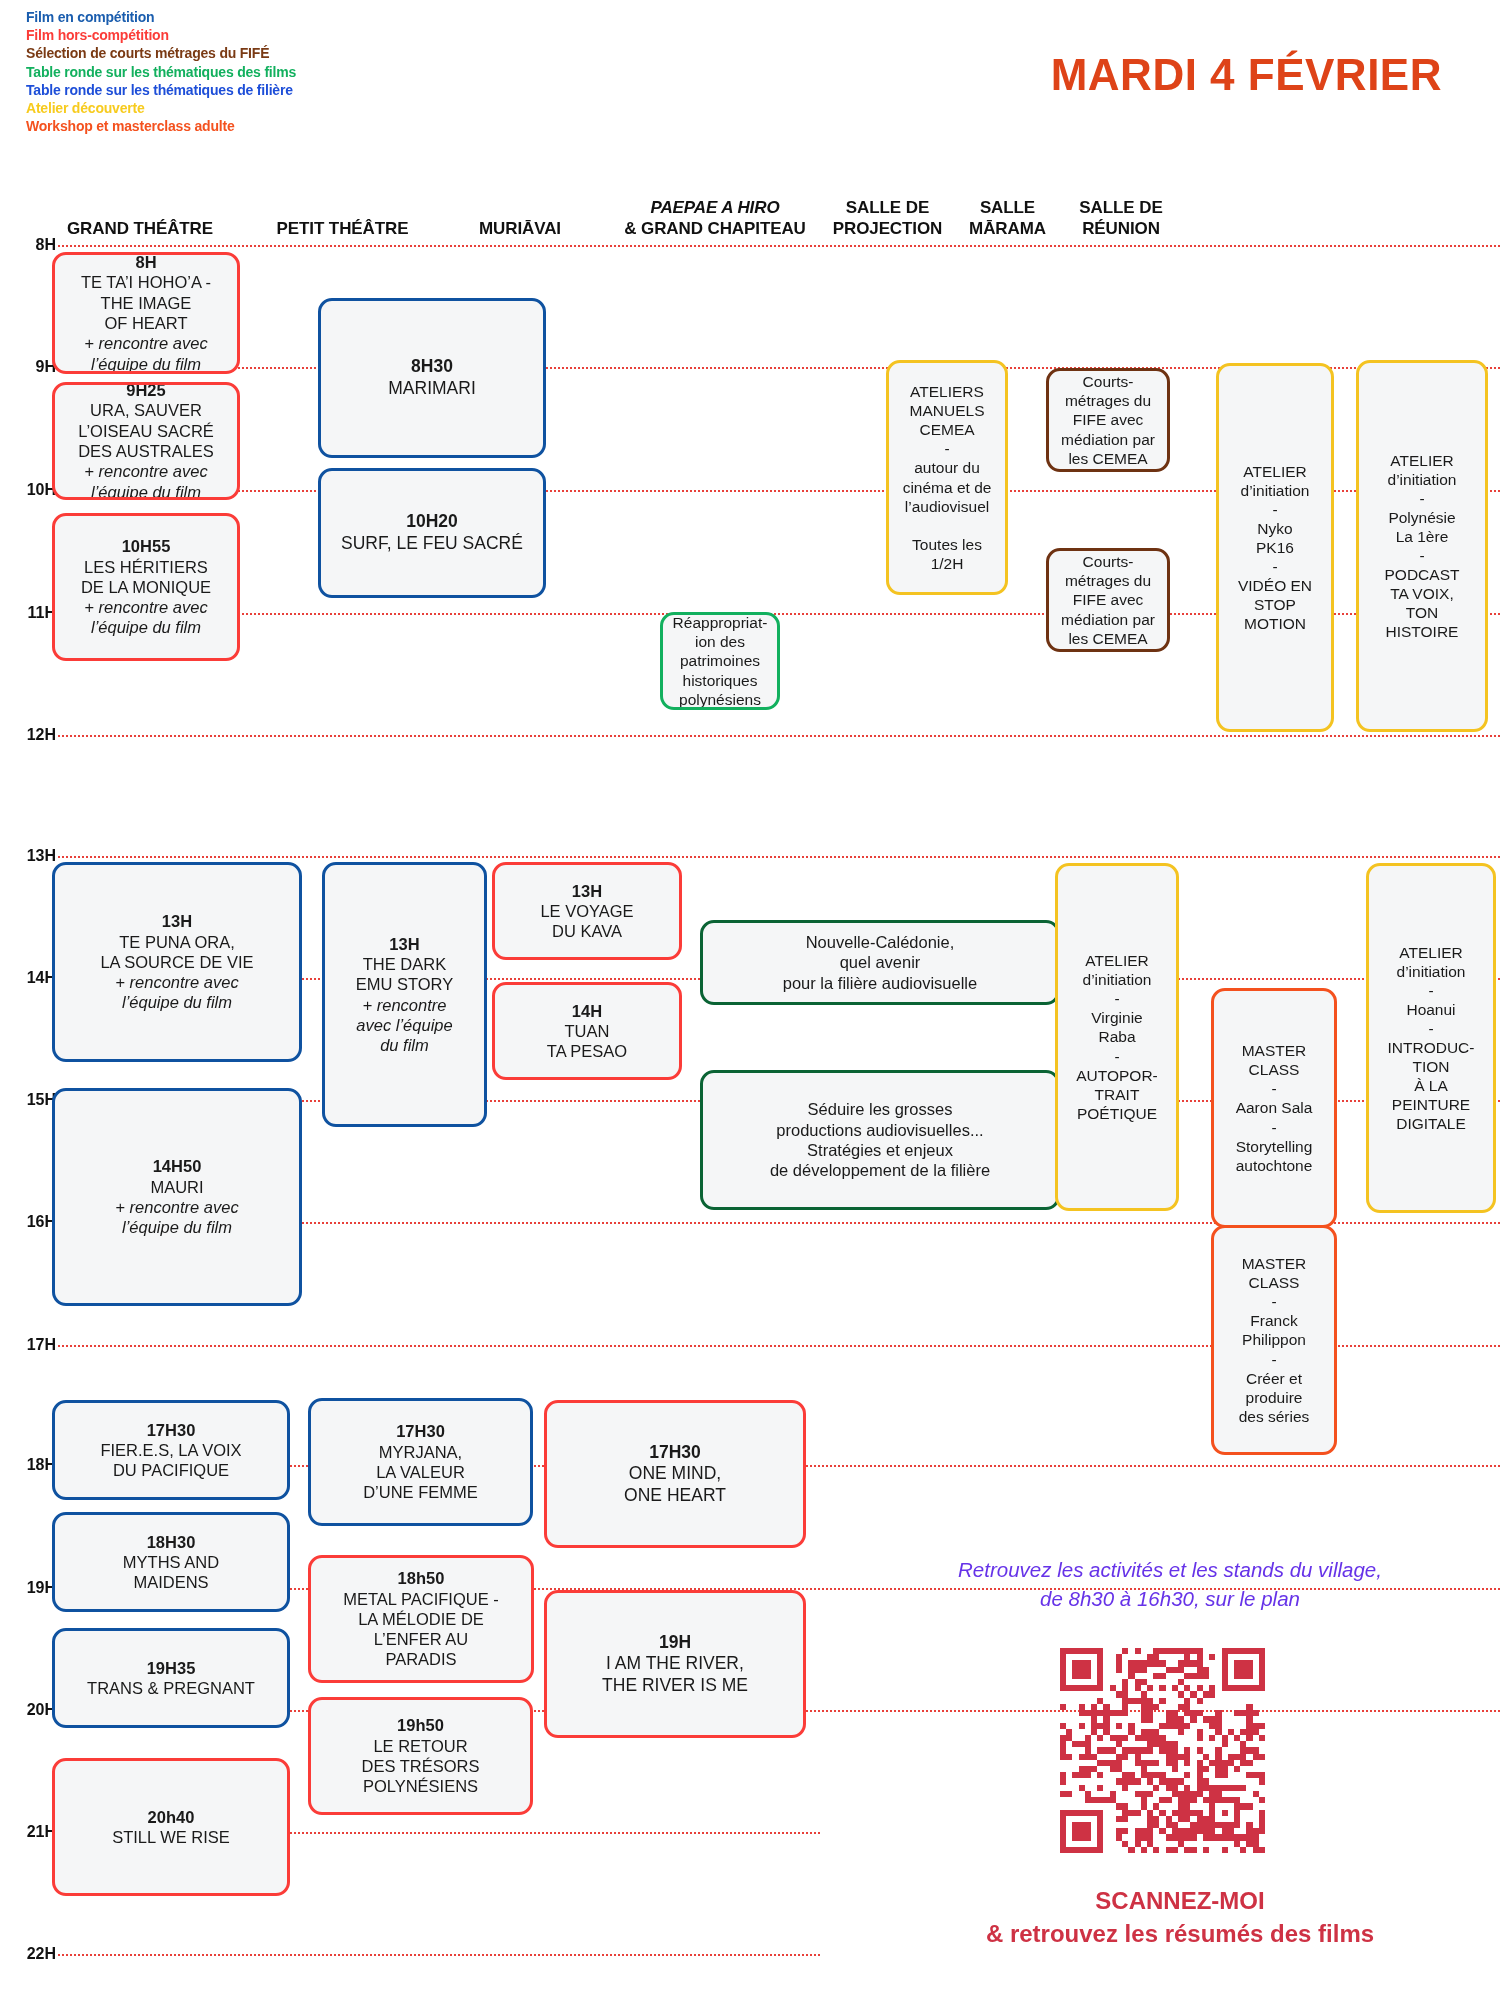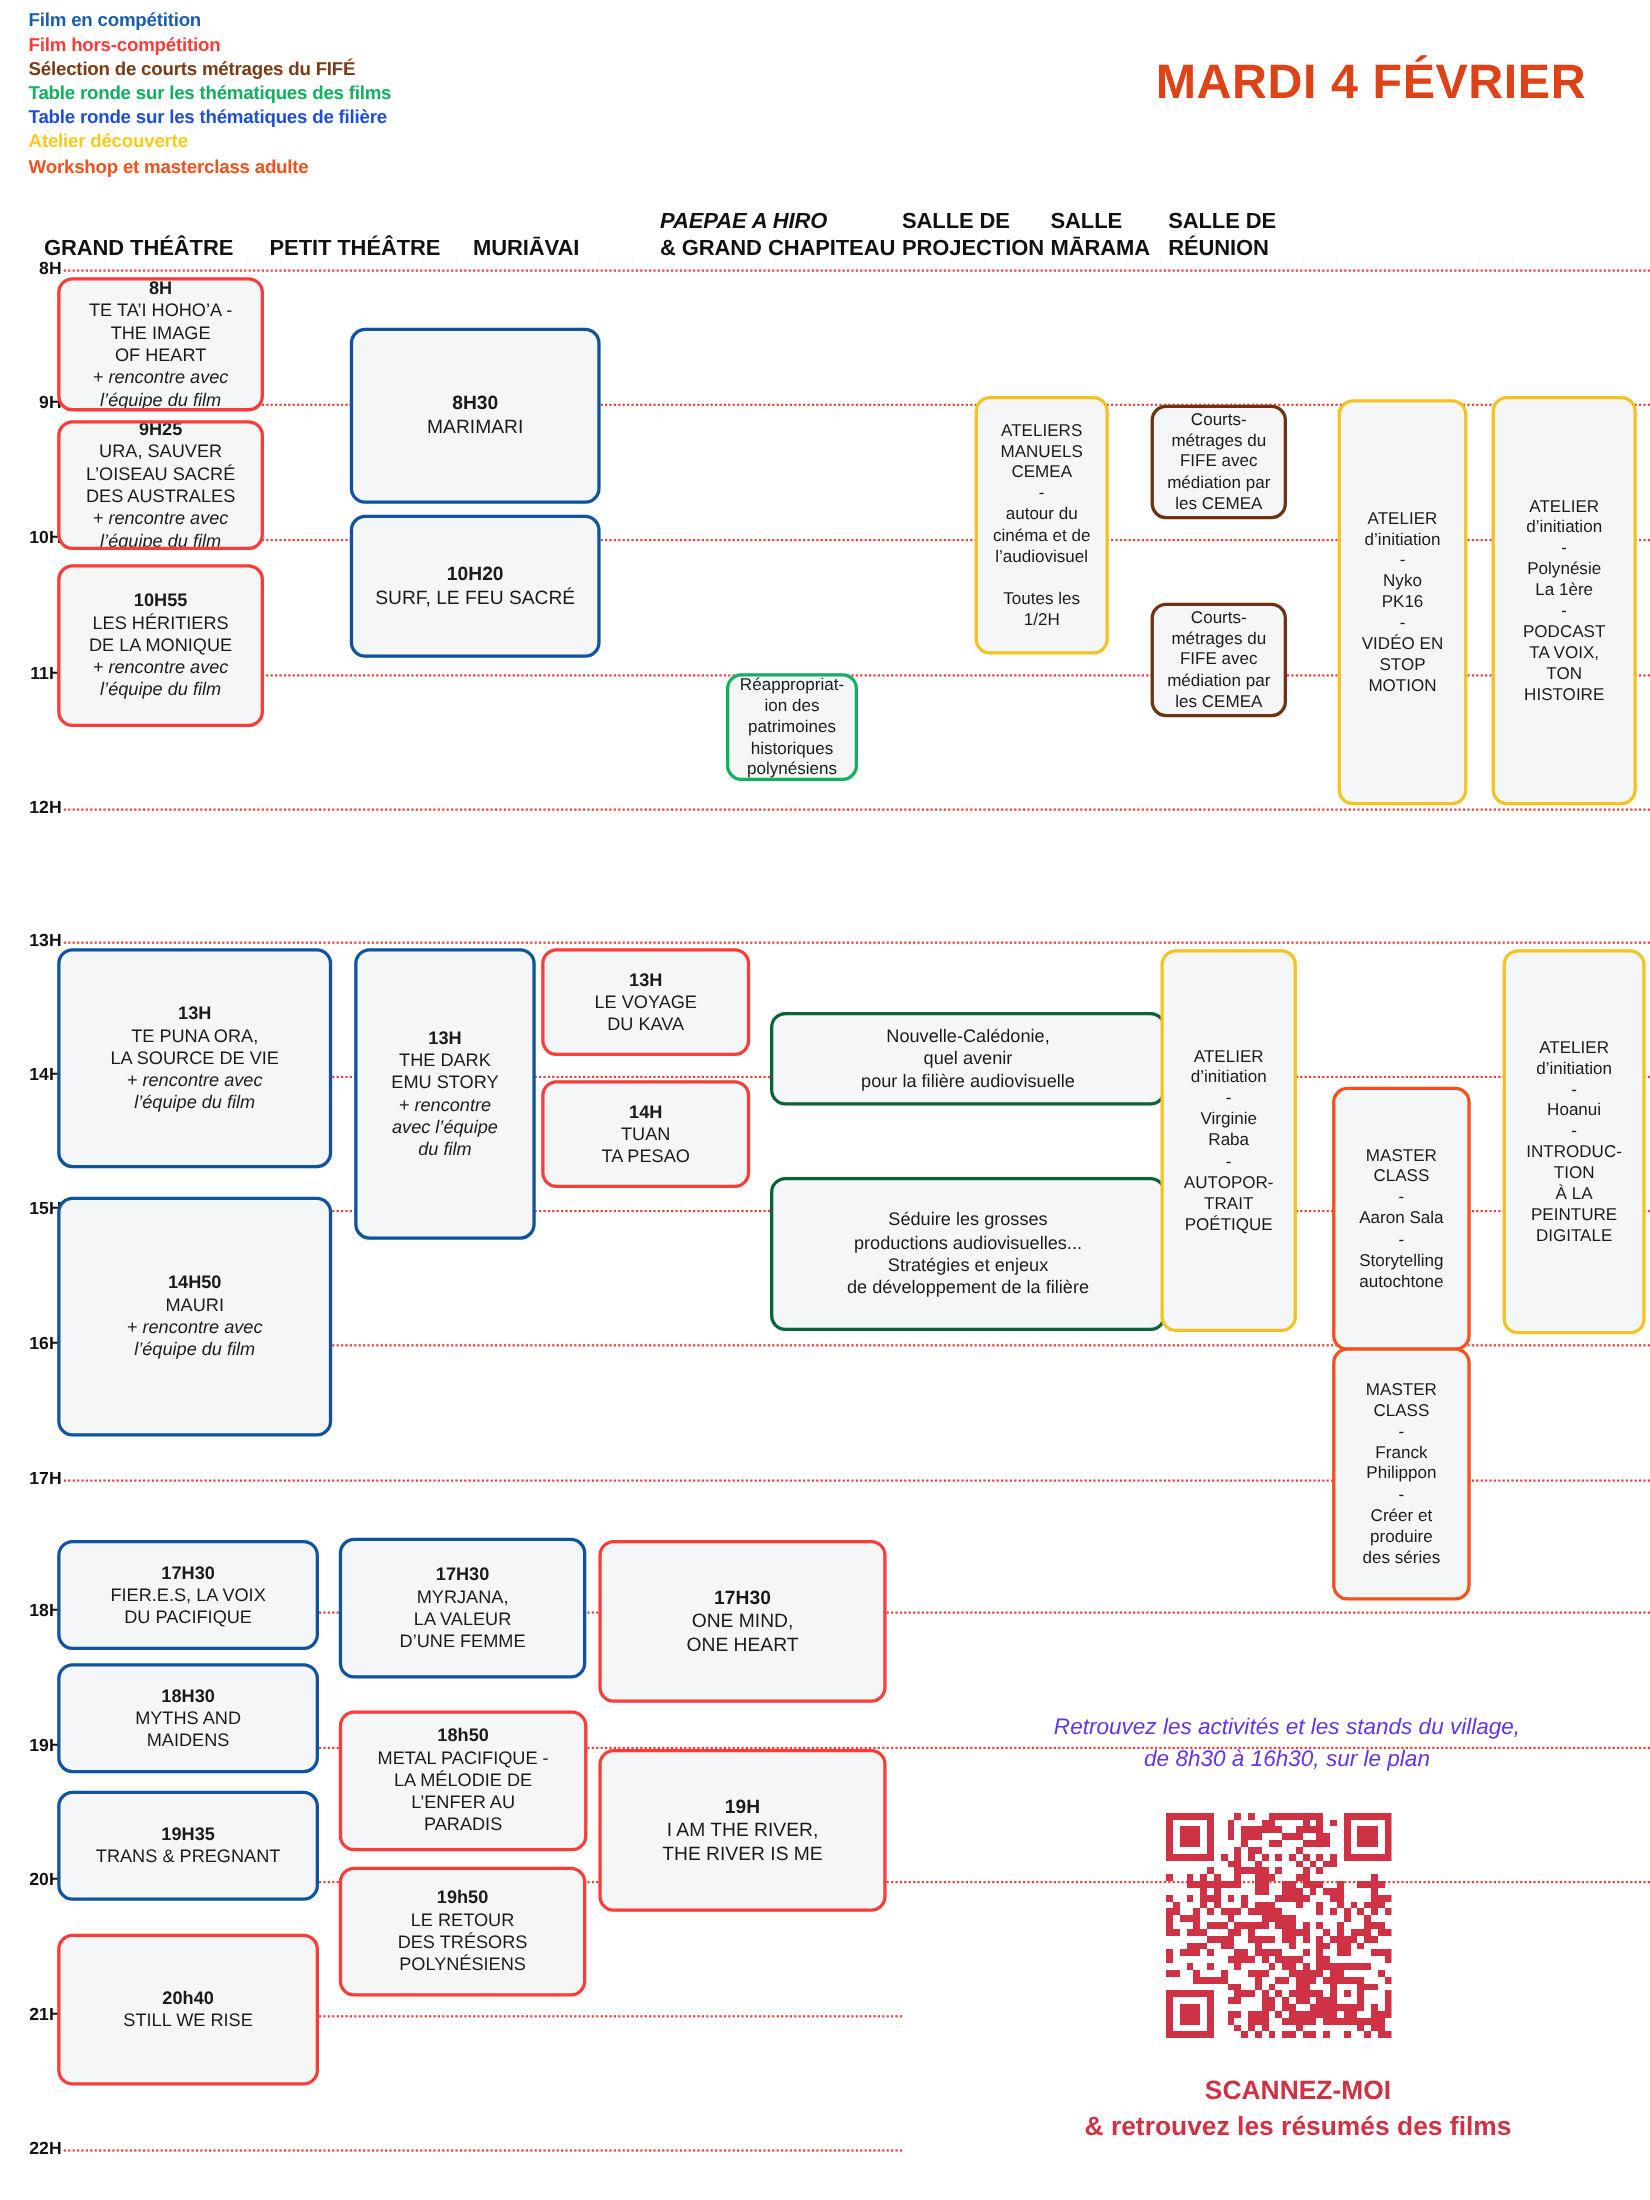--- a/index.html
+++ b/index.html
@@ -9,36 +9,36 @@
     background:#ffffff;
     font-family:"Liberation Sans", sans-serif;
     color:#1a1a1a;
     position:relative;
     overflow:hidden;
   }
 
   
   #legend { position:absolute; left:26px; top:8px; }
   .legend-line {
-    font-size:17px; font-weight:bold; line-height:1.30;
+    font-size:14px; font-weight:bold; line-height:1.30;
     letter-spacing:-0.2px; white-space:nowrap;
   }
 
   
   #day-title {
     position:absolute; right:58px; top:50px;
     font-size:44px; font-weight:bold; letter-spacing:0.5px;
     color:#DE4318;
   }
 
   
   #col-headers { position:absolute; left:0; top:188px; width:1500px; height:52px; }
   .col-head {
-    position:absolute; 
-    font-size:20px; font-weight:bold; line-height:1.28;
+    position:absolute; text-align:center;
+    font-size:17px; font-weight:bold; line-height:1.28;
     letter-spacing:-0.1px; color:#111;
   }
   .col-head .ital { font-style:italic; }
 
   
   #grid { position:absolute; left:0; top:0; width:1500px; height:2000px; }
   .hour-label {
     position:absolute; left:4px; width:52px; text-align:right;
     font-size:16px; font-weight:bold; color:#111;
     transform:translateY(-50%);

